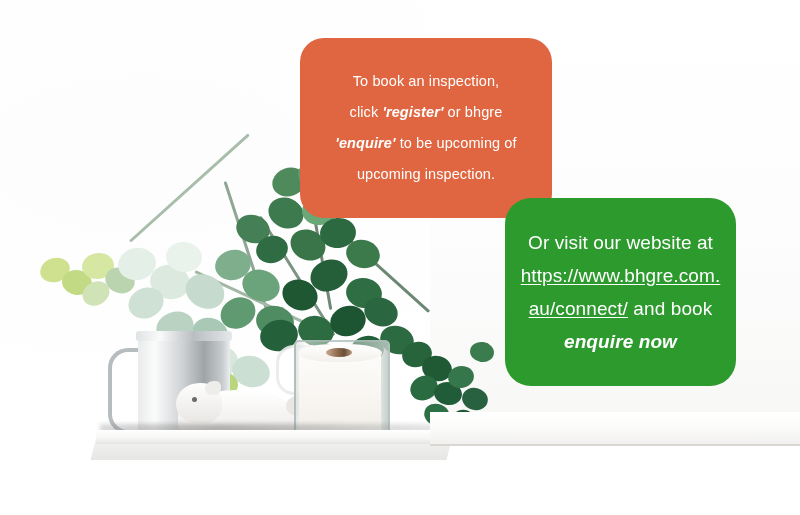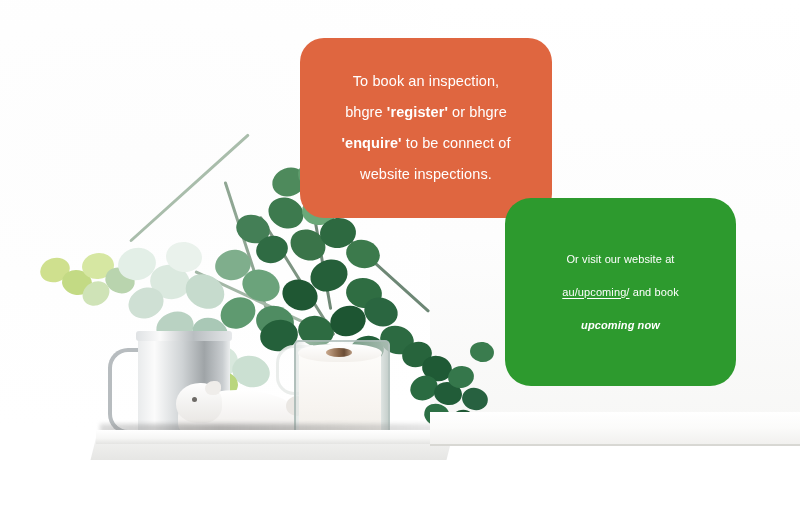--- a/index.html
+++ b/index.html
@@ -209,22 +209,22 @@
     border-radius: 26px;
     z-index: 6;
   }
   .card .line {
     display: block;
     width: 100%;
     font-size: 14.5px;
     line-height: 31px;
     white-space: nowrap;
   }
-  #green-card .line { font-size: 11px; line-height: 33px; }
-  .b { font-weight: bold; }
+  #green-card .line { font-size: 19px; line-height: 33px; }
+  .b { font-weight: bold; font-style: italic; }
   .u { text-decoration: underline; text-underline-offset: 2px; }
   .bi { font-weight: bold; font-style: italic; }
 </style>
 </head>
 <body>
 
 <div id="canvas">
 
   <div class="photo">
     <div class="wall-shade"></div>
@@ -322,35 +322,38 @@
     </div>
     <div class="shelf-long"></div>
     <div class="shelf-line"></div>
   </div>
 
   <div id="orange-card" class="card">
     <span class="line">
       <span>To book an inspection,</span>
     </span>
     <span class="line">
-      <span>bhgre </span><span class="b">'register'</span><span> or bhgre</span>
-    </span>
-    <span class="line">
-      <span class="b">'enquire'</span><span> to be connect of</span>
-    </span>
-    <span class="line">
-      <span>website inspections.</span>
+      <span>click </span><span class="b">'register'</span><span> or bhgre</span>
+    </span>
+    <span class="line">
+      <span class="b">'enquire'</span><span> to be upcoming of</span>
+    </span>
+    <span class="line">
+      <span>upcoming inspection.</span>
     </span>
   </div>
 
   <div id="green-card" class="card">
     <span class="line">
       <span>Or visit our website at</span>
     </span>
     <span class="line">
-      <span class="u">au/upcoming/</span><span> and book</span>
-    </span>
-    <span class="line">
-      <span class="bi">upcoming now</span>
+      <span class="u">https://www.bhgre.com.</span>
+    </span>
+    <span class="line">
+      <span class="u">au/connect/</span><span> and book</span>
+    </span>
+    <span class="line">
+      <span class="bi">enquire now</span>
     </span>
   </div>
 
 </div>
 
 </body></html>

